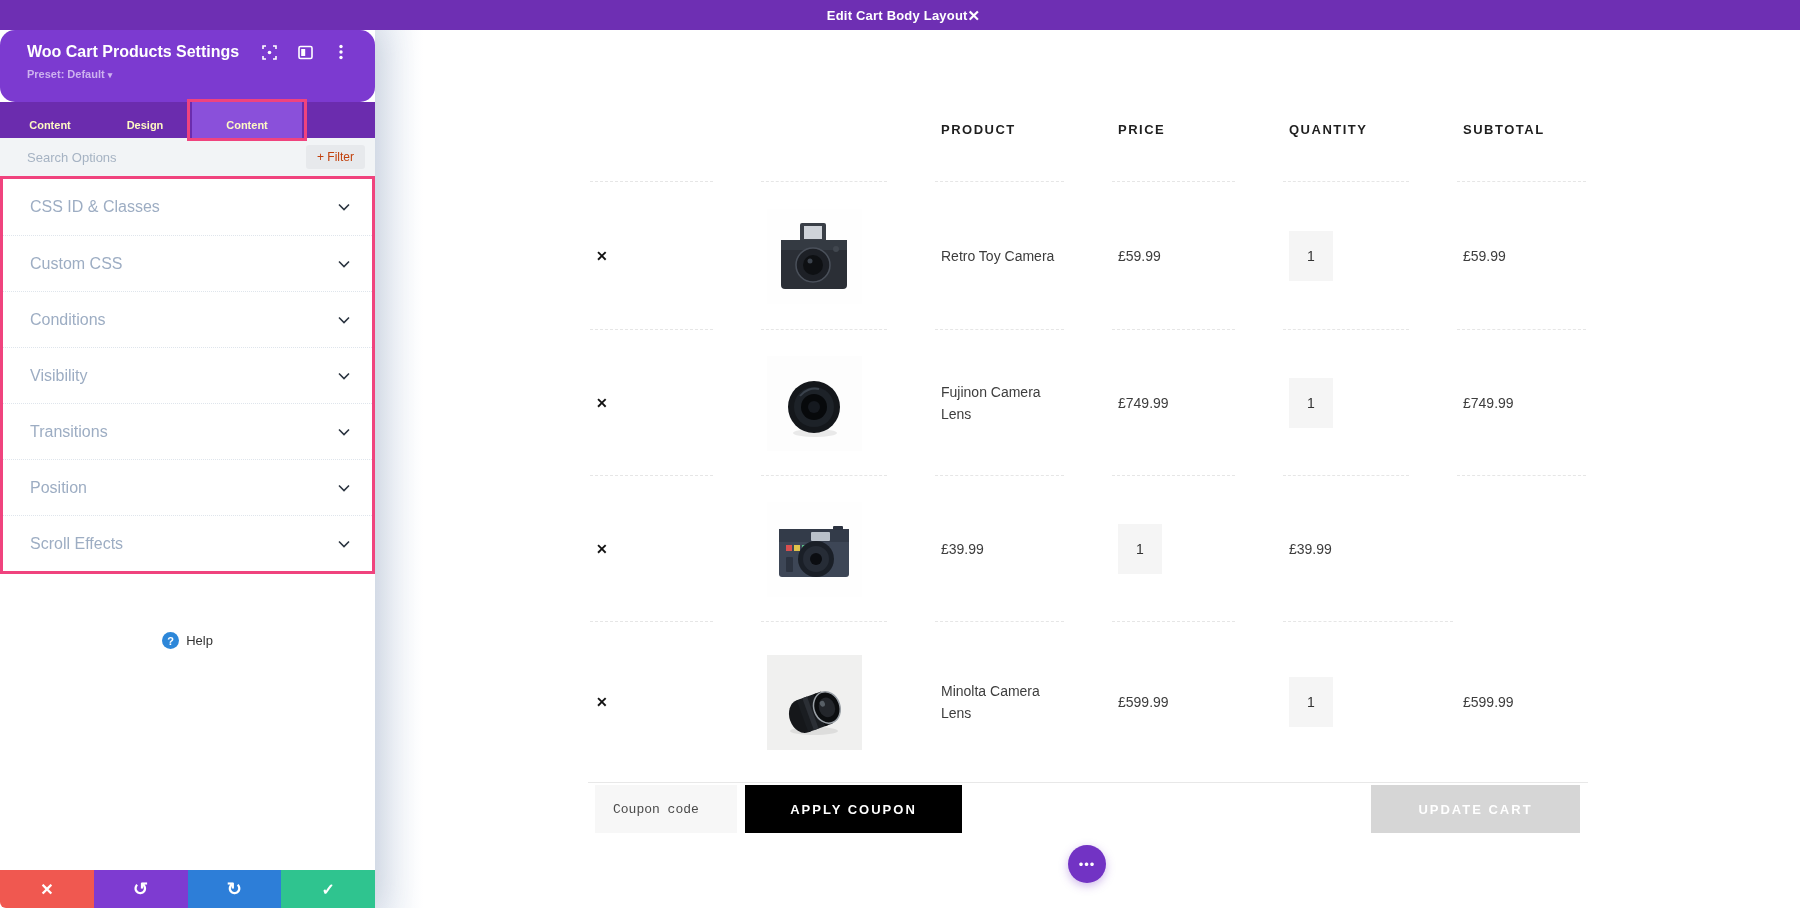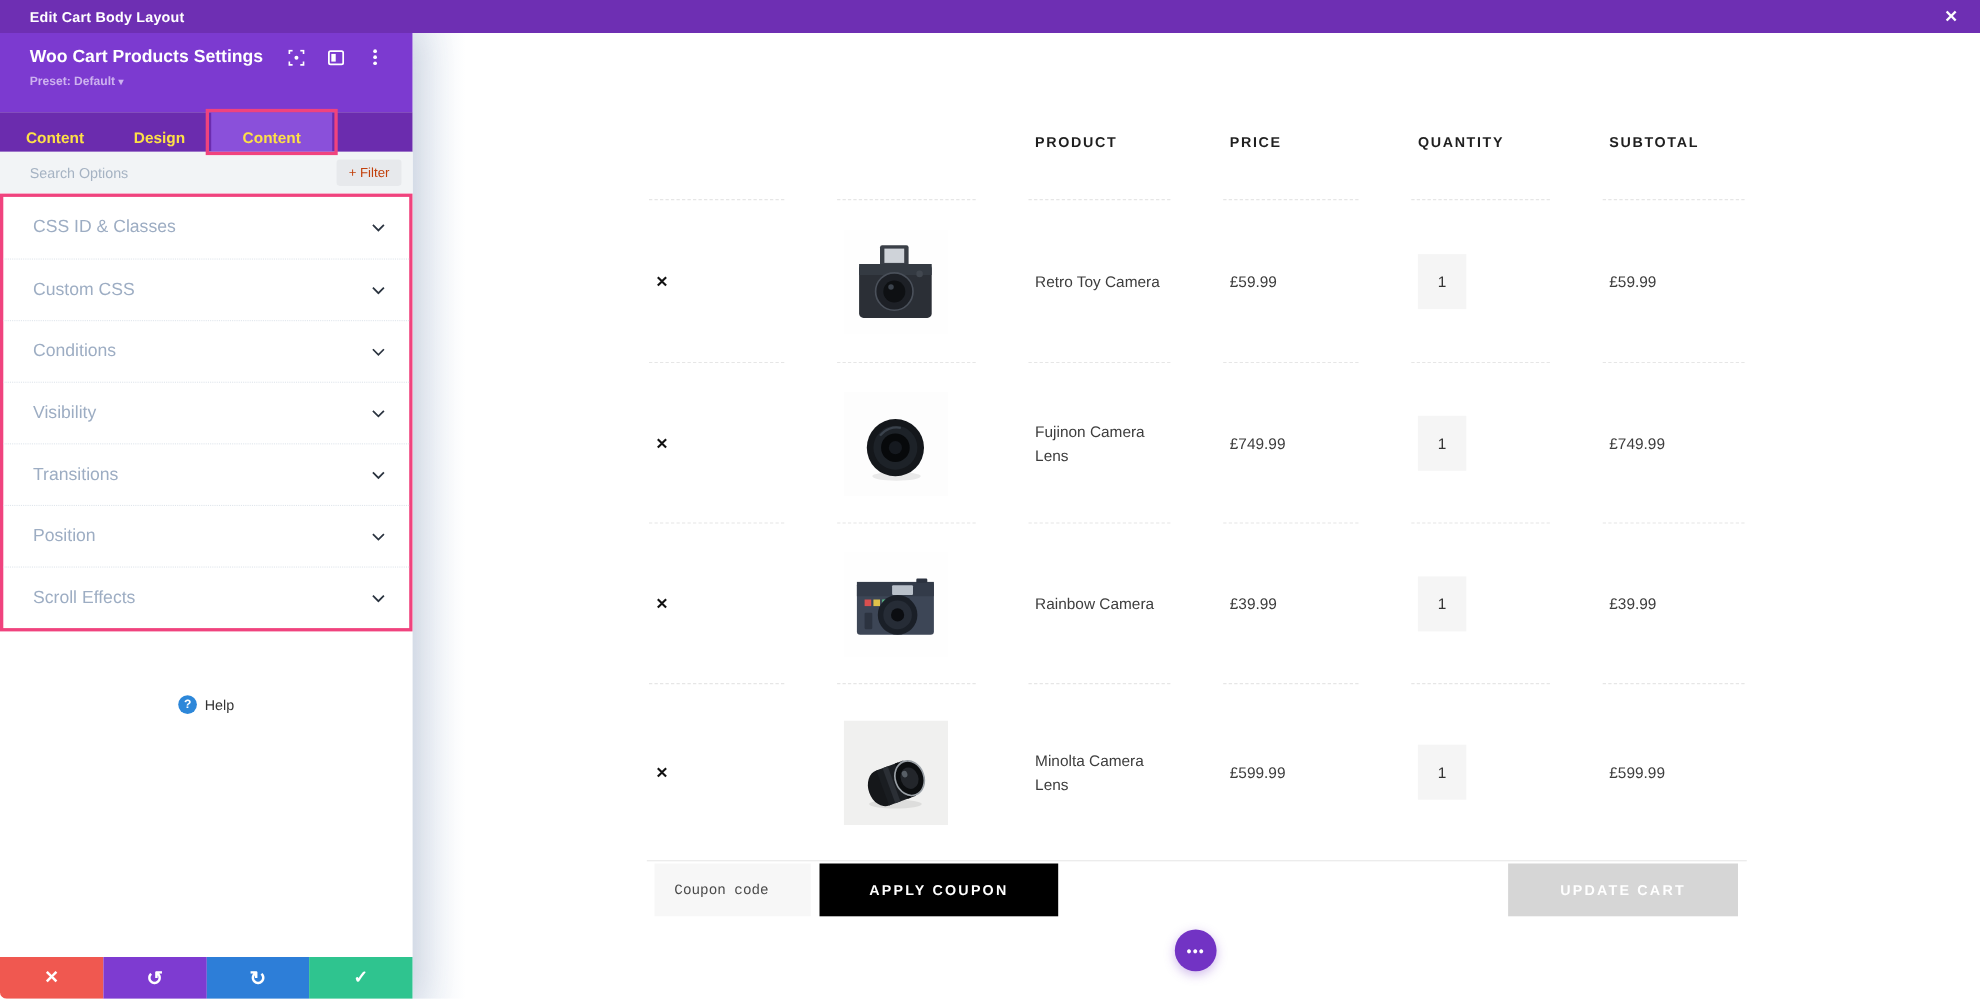--- a/index.html
+++ b/index.html
@@ -1,35 +1,35 @@
 <!DOCTYPE html>
 <html><head>
 <meta charset="utf-8">
 <style>
   * { margin:0; padding:0; box-sizing:border-box; }
   html,body { width:1800px; height:908px; background:#fff; font-family:"Liberation Sans", sans-serif; overflow:hidden; }
   #app { position:relative; width:1800px; height:908px; background:#fff; }
 
   
-  .topbar { position:absolute; left:0; top:0; width:1800px; height:30px; background:#6e2fb3; display:flex; align-items:center; justify-content:space-between; padding:0 20px 0 27px; z-index:40; }
+  .topbar { position:absolute; left:0; top:0; width:1800px; height:30px; background:#6e2fb3; display:flex; align-items:center; justify-content:center; padding:0 20px 0 27px; z-index:40; }
   .topbar-title { color:#fff; font-size:13px; font-weight:bold; letter-spacing:.2px; }
   .topbar-close { color:#fff; font-size:15px; font-weight:bold; cursor:pointer; line-height:1; }
 
   
   .sidebar { position:absolute; left:0; top:30px; width:375px; height:878px; background:#fff; z-index:30; box-shadow:8px 0 30px rgba(70,90,130,.18); }
-  .panel-header { position:absolute; left:0; top:0; width:375px; height:72px; background:#7c3ad0; padding:13px 16px 0 27px; }
+  .panel-header { position:absolute; left:0; top:0; width:375px; height:72px; background:#7c3ad0; padding:13px 16px 0 27px;border-radius:15px; }
   .ph-row { display:flex; align-items:center; }
   .panel-title { color:#fff; font-size:16px; font-weight:bold; flex:0 0 auto; }
   .ph-icons { display:flex; align-items:center; gap:20px; margin-left:22px; }
   .ph-icon { width:16px; height:16px; display:inline-flex; align-items:center; justify-content:center; cursor:pointer; }
   .preset { color:#cdb2ef; font-size:11px; font-weight:bold; margin-top:7px; cursor:pointer; }
   .preset .caret { font-size:9px; }
 
   .tabs { position:absolute; left:0; top:72px; width:375px; height:36px; background:#6b2cae; }
-  .tab { position:absolute; top:0; height:46px; display:flex; align-items:center; justify-content:center; color:#fde047; font-size:14px; font-weight:bold; cursor:pointer; }
+  .tab { position:absolute; top:0; height:46px; display:flex; align-items:center; justify-content:center; color:#fef9c3; font-size:11px; font-weight:bold; cursor:pointer; }
   .tab-content  { left:0;   width:100px; }
   .tab-design   { left:95px; width:100px; }
   .tab-advanced { left:192px; width:110px; background:#8a50da; }
   .tab-ring-advanced { position:absolute; left:187px; top:-3px; width:120px; height:42px; border:3px solid #f0437e; pointer-events:none; z-index:5; }
 
   .searchrow { position:absolute; left:0; top:108px; width:375px; height:38px; background:#f2f4f6; display:flex; align-items:center; padding:0 10px 0 27px; }
   .search-input { flex:1; border:none; background:transparent; outline:none; font-size:13px; color:#45536b; font-family:"Liberation Sans",sans-serif; }
   .search-input::placeholder { color:#a6b3c3; }
   .filter-btn { background:#e7e9ec; color:#c2410c; border:none; border-radius:3px; font-size:12px; padding:5px 11px; cursor:pointer; font-family:"Liberation Sans",sans-serif; white-space:nowrap; }
 
@@ -288,23 +288,20 @@
             <rect x="19" y="43" width="6" height="6" fill="#d94f4f"></rect>
             <rect x="27" y="43" width="6" height="6" fill="#e0c24a"></rect>
             <rect x="35" y="43" width="6" height="6" fill="#5abf8a"></rect>
             <circle cx="49" cy="57" r="18" fill="#1a1f27"></circle>
             <circle cx="49" cy="57" r="13" fill="#262c36"></circle>
             <circle cx="49" cy="57" r="6" fill="#0b0d11"></circle>
             <rect x="19" y="55" width="7" height="15" rx="1" fill="#2c3340"></rect>
           </svg>
         </div>
         <div class="cell sep">
-            <span class="pname">Rainbow Camera</span>
-          </div>
-        <div class="cell sep">
             <span class="pprice">£39.99</span>
           </div>
         <div class="cell sep">
             <input class="qty-box" value="1" style="">
           </div>
         <div class="cell sep">
             <span class="pprice">£39.99</span>
           </div>
       </div>
 

